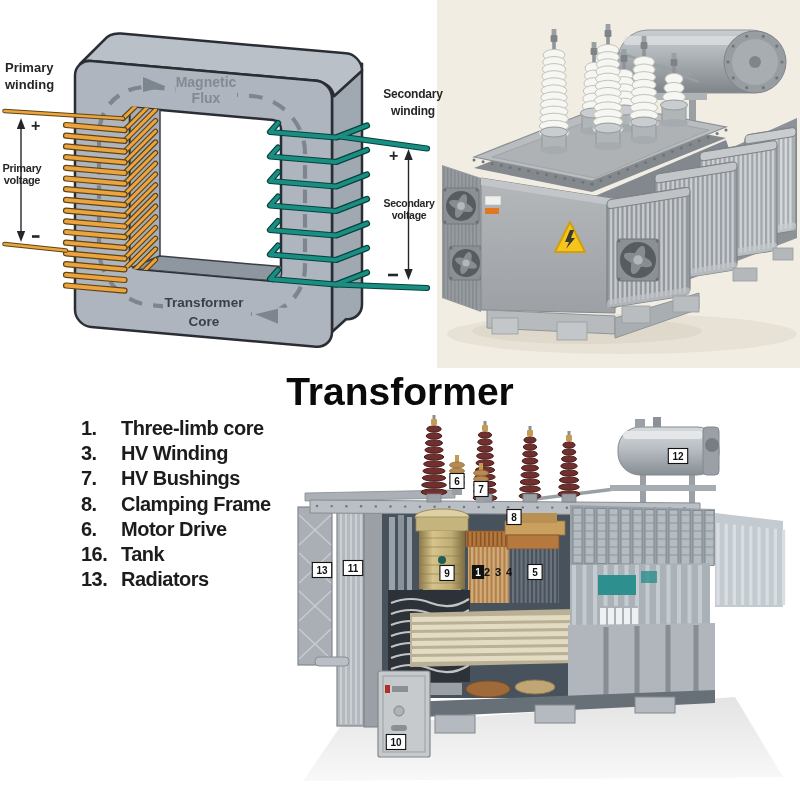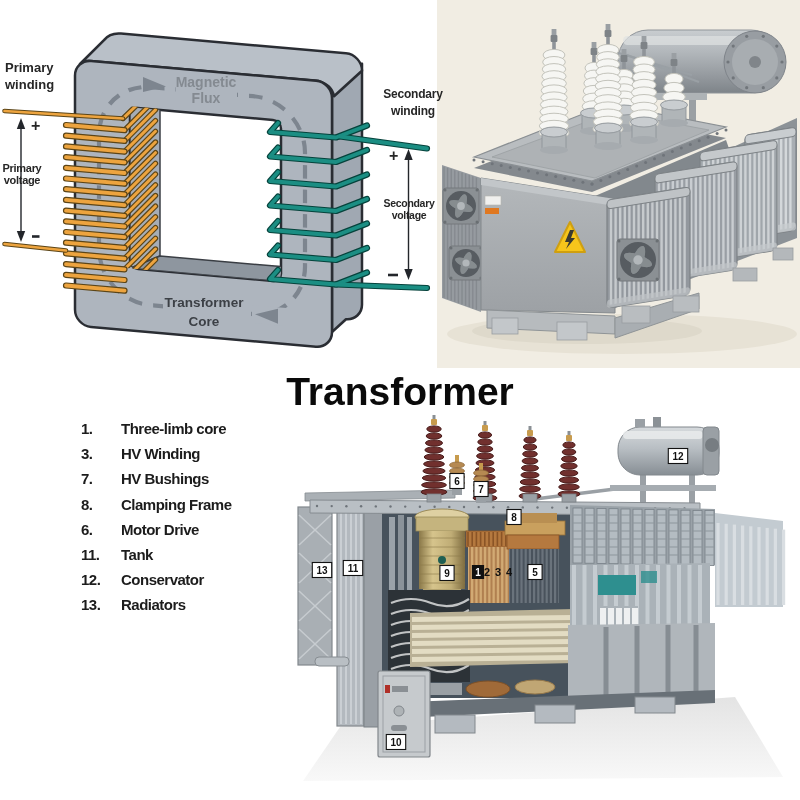--- a/index.html
+++ b/index.html
@@ -299,28 +299,27 @@
 <polygon points="50,310 178,316 178,334 50,328" fill="#b7bbbe" stroke="#8f9497" stroke-width="1"></polygon>
 <rect x="55" y="318" width="26" height="16" fill="#c3c7ca" stroke="#989da0" stroke-width="0.8"></rect>
 <rect x="120" y="322" width="30" height="18" fill="#c3c7ca" stroke="#989da0" stroke-width="0.8"></rect>
 <polygon points="178,318 262,293 262,309 178,338" fill="#a9aeb2" stroke="#8f9497" stroke-width="1"></polygon>
 <rect x="185" y="306" width="28" height="17" fill="#b9bdc0" stroke="#989da0" stroke-width="0.8"></rect>
 <rect x="236" y="296" width="26" height="16" fill="#b9bdc0" stroke="#989da0" stroke-width="0.8"></rect>
       <rect x="296" y="268" width="24" height="13" fill="#b4b8bb" stroke="#989da0" stroke-width="0.8"></rect>
       <rect x="336" y="248" width="20" height="12" fill="#b4b8bb" stroke="#989da0" stroke-width="0.8"></rect>
 </svg>
 <div class="abs" style="left:0;top:370px;width:800px;text-align:center;font-weight:bold;font-size:39px;color:#0a0a0a">Transformer</div>
-<div class="abs" style="left:81px;top:416px;font-size:15px;letter-spacing:-0.5px;font-weight:bold;color:#1c1c1c;line-height:25.2px">
+<div class="abs" style="left:81px;top:416px;font-size:20px;letter-spacing:-0.5px;font-weight:bold;color:#1c1c1c;line-height:25.2px">
 <div><span style="display:inline-block;width:40px">1.</span>Three-limb core</div>
 <div><span style="display:inline-block;width:40px">3.</span>HV Winding</div>
 <div><span style="display:inline-block;width:40px">7.</span>HV Bushings</div>
 <div><span style="display:inline-block;width:40px">8.</span>Clamping Frame</div>
 <div><span style="display:inline-block;width:40px">6.</span>Motor Drive</div>
-<div><span style="display:inline-block;width:40px">11.</span>Tank</div>
-<div><span style="display:inline-block;width:40px">12.</span>Conservator</div>
+<div><span style="display:inline-block;width:40px">16.</span>Tank</div>
 <div><span style="display:inline-block;width:40px">13.</span>Radiators</div>
 </div>
 <svg class="abs" style="left:285px;top:405px" width="515" height="395" viewBox="0 0 515 395">
 <defs>
 <linearGradient id="ct9" x1="0" y1="0" x2="1" y2="0">
           <stop offset="0" stop-color="#8a7848"></stop>
           <stop offset="0.3" stop-color="#d6c48c"></stop>
           <stop offset="0.7" stop-color="#c0ad76"></stop>
           <stop offset="1" stop-color="#7e6c40"></stop>
         </linearGradient>

